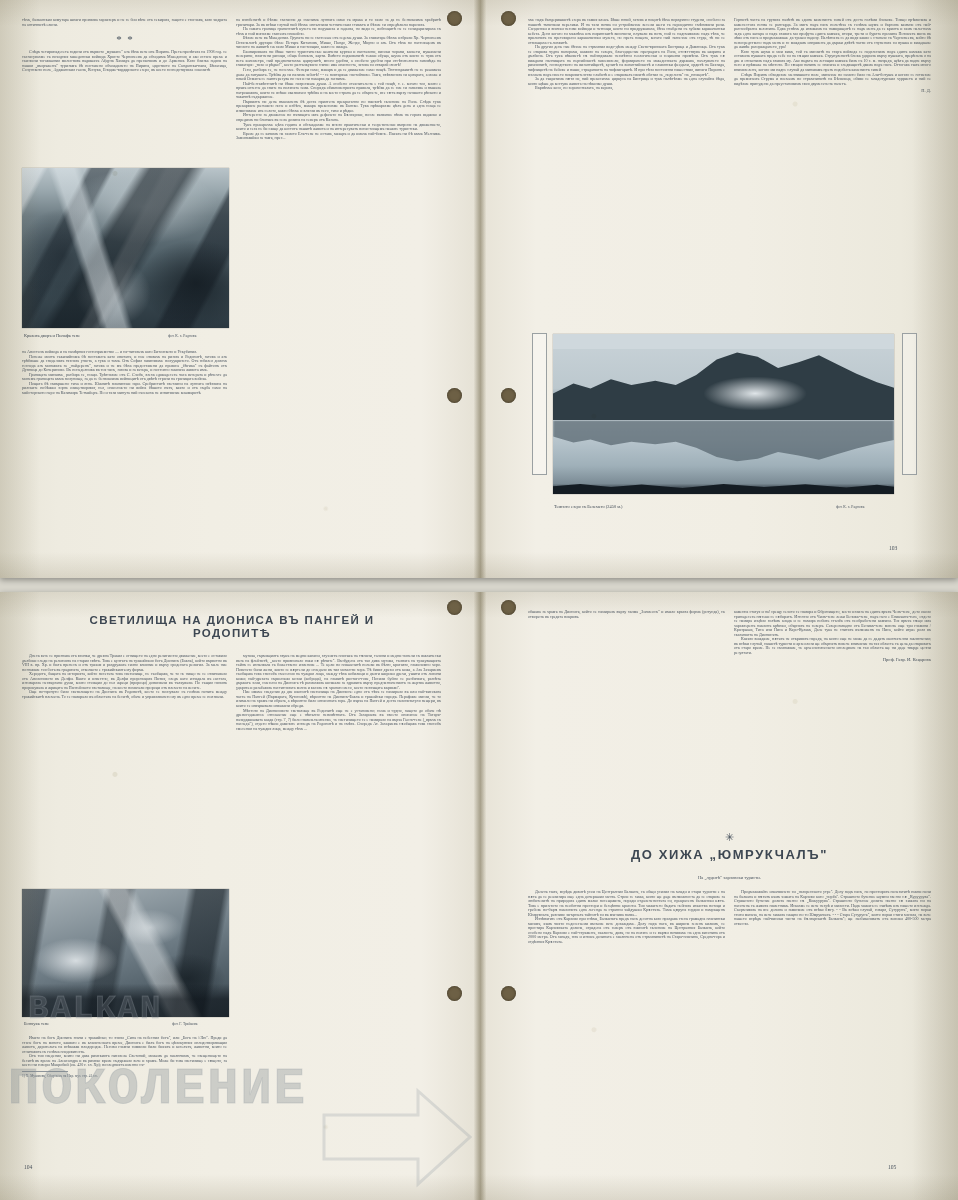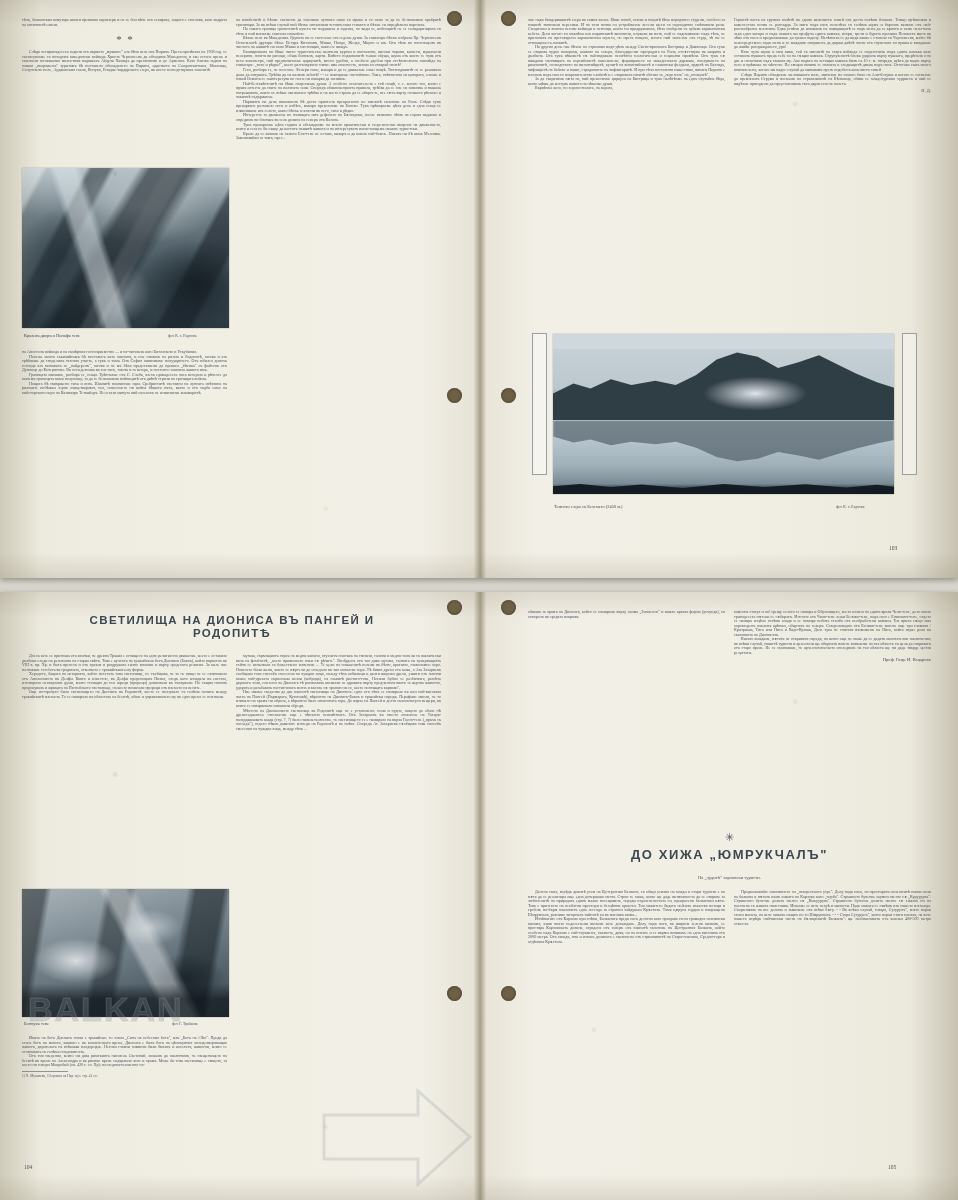--- a/index.html
+++ b/index.html
@@ -114,21 +114,21 @@
         rgba(22,30,36,.45) 39% 47%, transparent 50% 72%, rgba(16,24,30,.55) 76% 88%, transparent 91%);}
   .ph3:after{content:"";position:absolute;inset:0;
     background:
       linear-gradient(0deg, rgba(10,16,22,.6) 0 14%, transparent 26%),
       linear-gradient(62deg, transparent 0 52%, rgba(244,247,248,.4) 55% 62%, transparent 66%);}
 
   
   .frame-mark{position:absolute;border:.6px solid #9aa0a2;background:rgba(255,255,255,.32);}
 
   
-  .wm-text{position:absolute;font-family:Liberation Sans, sans-serif;font-weight:bold;
+  .wm-text{position:absolute;font-family:Liberation Mono, monospace;font-weight:bold;
      color:rgba(120,128,136,.30);letter-spacing:2px;pointer-events:none;
      -webkit-text-stroke:1px rgba(150,158,166,.32);}
   .wm-arrow{position:absolute;pointer-events:none;opacity:.5;}
   .pgnum{position:absolute;font-size:5.6px;color:#46505b;
      font-family:"Liberation Serif",serif;filter:blur(.15px);}
 </style>
 </head>
 <body>
 
 <div id="page">
@@ -268,18 +268,19 @@
         <p>Продължавайте изкачването си „нагоренското утре". Долу подъ насъ, ги простиратъ полегатитѣ южни поли на балкана и пѫтьтъ къмъ хижата на Карлово като „чорба". Страшното бучение шумни звезно сѫ „Куруурува". Страшното бучение долита звезно сѫ „Кожуурува". Страшното бучение долита звезно сѫ хижата ни на насочень съ живота паметникъ. Искахме се вече негрѣ и милости. Надъ хижата се съвѣмъ изъ нашето изглежда. Съоръзивать на все долина и заминаме отъ всѣко бѫгу. - - Въ всѣки случай, говаря, Сузурунъ", която пораи стиги манаха, на вече хижата сжщно по то Юмрукчалъ. - - - Стара Сузурунъ", която пораи стиги манаха, на вече нашето всрѣдъ най-високи части на бѫлгарскитѣ Балканъ"; ще заобиколяватъ отъ високи 400-500 метра отвесни.</p>
       </div>
 
       <div class="pgnum" style="left:404px;top:572px;">105</div>
     </div>
 
     <div class="grain"></div>
     <div class="edgeshade"></div>
   </div>
 
+  <div class="wm-text" style="left:8px;top:1060px;font-size:52px;">ПОКОЛЕНИЕ</div>
   <div class="wm-text" style="left:28px;top:990px;font-size:34px;color:rgba(130,138,146,.26);-webkit-text-stroke:1px rgba(155,163,170,.28);">BALKAN</div>
   <svg class="wm-arrow" style="left:322px;top:1085px;width:150px;height:105px;" viewBox="0 0 150 105">
     <path d="M2 30 H96 V6 L148 52 L96 99 V74 H2 Z" fill="none" stroke="rgba(150,158,166,.55)" stroke-width="3"></path>
   </svg>
 
 </div>
 
 </body></html>

